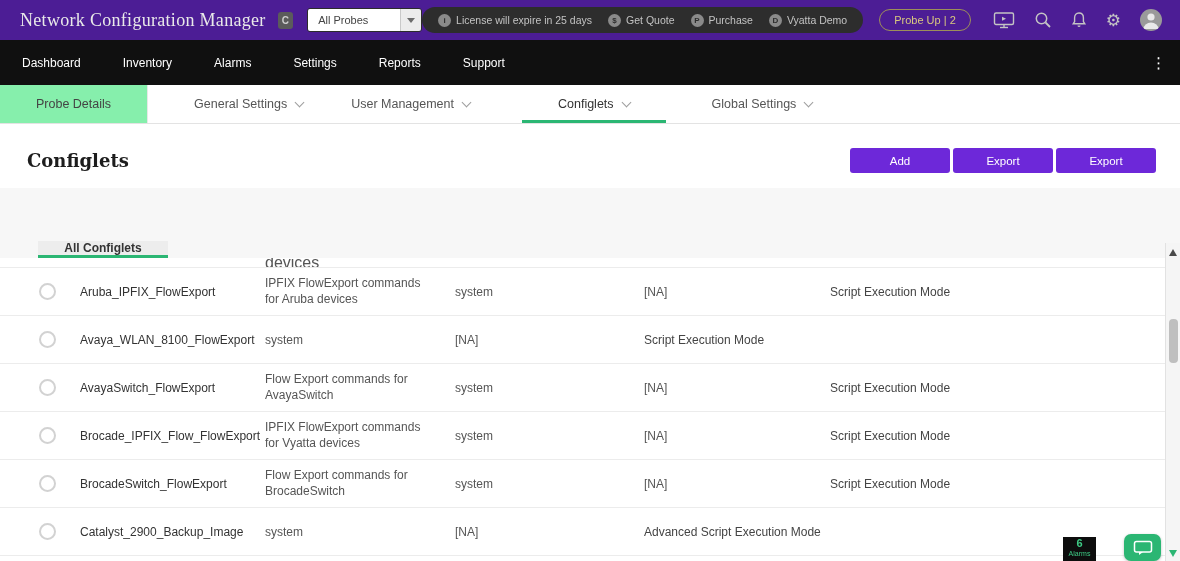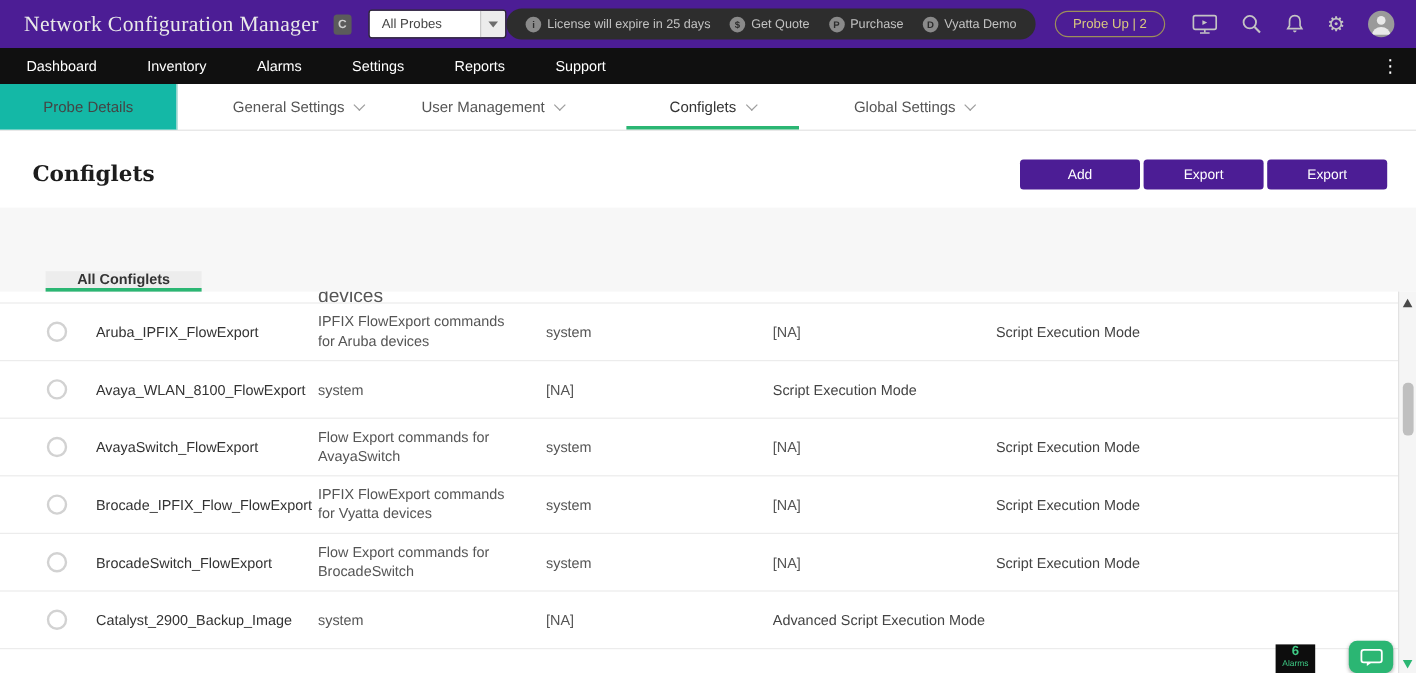--- a/index.html
+++ b/index.html
@@ -24,38 +24,38 @@
 
   .probe-up { margin-left:16px; border:1px solid #9d8f5a; color:#d9c87f; font-size:11px; border-radius:12px;
               padding:4px 14px; white-space:nowrap; }
 
   .top-icons { display:flex; align-items:center; gap:19px; margin-left:22px; padding-right:8px; }
   .top-icons svg { display:block; }
   .gear-glyph { color:#c4c4c4; font-size:17px; line-height:1; }
   .avatar { width:22px; height:22px; border-radius:50%; background:#9a9a9a; display:flex; align-items:center; justify-content:center; overflow:hidden; }
 
   
-  .mainnav { height:30px; background:#101010; display:flex; align-items:stretch; padding-left:1px; }
+  .mainnav { height:45px; background:#101010; display:flex; align-items:stretch; padding-left:1px; }
   .mainnav-item { display:flex; align-items:center; padding:0 21px; color:#fff; font-size:12px; cursor:pointer; }
   .kebab { margin-left:auto; color:#fff; font-size:15px; display:flex; align-items:center; padding:0 14px; }
 
   
   .subnav { height:39px; background:#fff; border-bottom:1px solid #e3e3e3; display:flex; align-items:stretch; }
   .subnav-item { display:flex; align-items:center; gap:9px; padding:0 24px; font-size:12.5px; color:#555; cursor:pointer; }
-  .subnav-item.boxed { background:#14b8a6; border-right:1px solid #e8e8e8; padding:0 36px; color:#444; }
+  .subnav-item.boxed { background:#86efac; border-right:1px solid #e8e8e8; padding:0 36px; color:#444; }
   .subnav-item.active { color:#333; box-shadow:inset 0 -3px 0 #2bb673; margin-left:28px; padding:0 36px; }
   .subnav-item.gap { margin-left:22px; }
   .chev { width:7px; height:7px; border-right:1.5px solid #9e9e9e; border-bottom:1.5px solid #9e9e9e;
           transform:rotate(45deg); margin-top:-4px; }
 
   
   .page-head { display:flex; align-items:center; padding:24px 24px 0 27px; }
   .page-title { font-family:"DejaVu Serif", "Liberation Serif", serif; font-size:18px; font-weight:600; color:#1d1d1d; }
   .head-buttons { margin-left:auto; display:flex; gap:3px; }
-  .btn-green { width:100px; height:25px; background:#4c1d95; color:#fff; font-size:11.5px; border:none; border-radius:3px;
+  .btn-green { width:100px; height:25px; background:#6d28d9; color:#fff; font-size:11.5px; border:none; border-radius:3px;
                display:flex; align-items:center; justify-content:center; cursor:pointer; font-family:inherit; }
 
   
   .tabstrip { margin-top:15px; height:70px; background:#f7f7f7; display:flex; align-items:flex-end; padding-left:38px; }
   .tab { width:130px; background:#ededed; border-bottom:3px solid #2bb673; display:flex; align-items:center; justify-content:center;
          font-size:12px; font-weight:bold; color:#333; cursor:pointer; }
 
   
   .tablewrap { position:relative; }
   .grid-row { display:grid; grid-template-columns:80px 185px 190px 189px 186px 1fr; align-items:center; }

